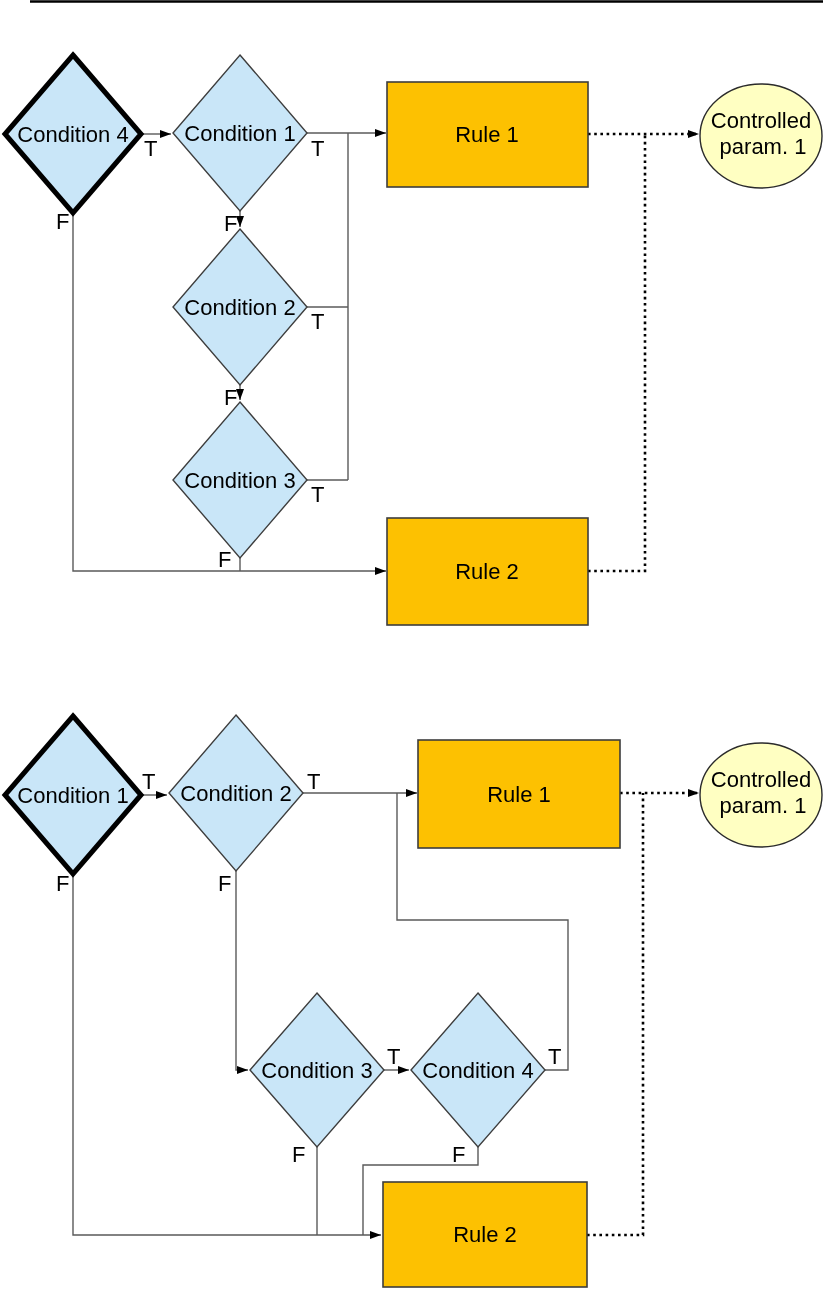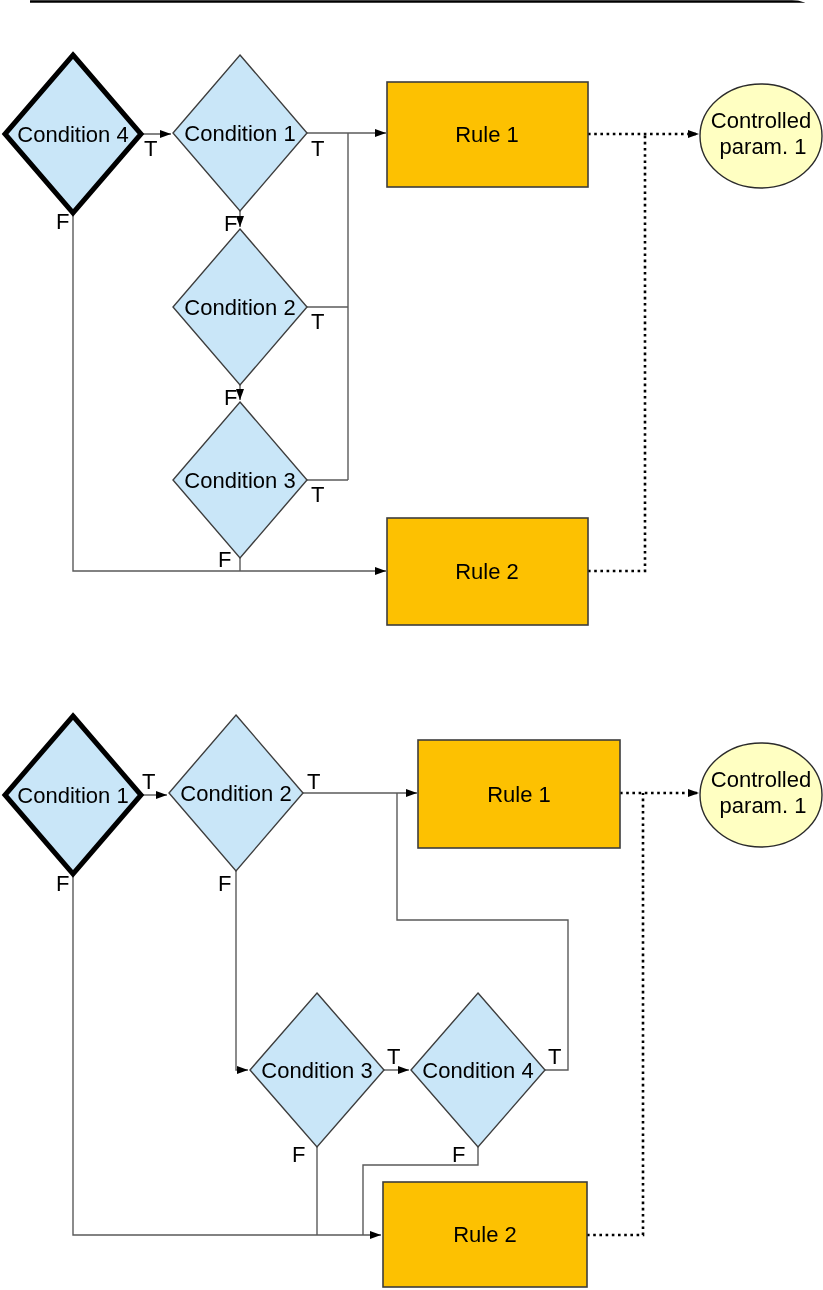--- a/index.html
+++ b/index.html
@@ -7,21 +7,20 @@
     padding: 0;
     background: #ffffff;
     font-family: "Liberation Sans", sans-serif;
   }
   .canvas {
     position: relative;
     width: 823px;
     height: 1290px;
     background: #ffffff;
     overflow: hidden;
-    border-radius: 31px;
   }
   svg { display: block; }
   svg text {
     fill: #000000;
     font-family: "Liberation Sans", sans-serif;
     font-size: 22px;
   }
   .node-label { text-anchor: middle; }
   .edge-label { text-anchor: start; }
   .diamond {

